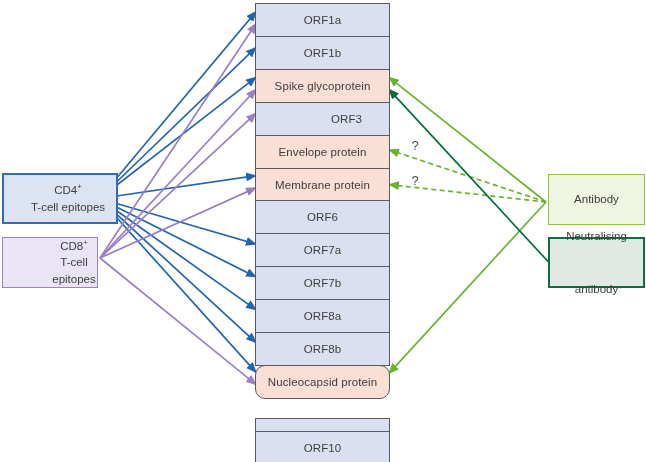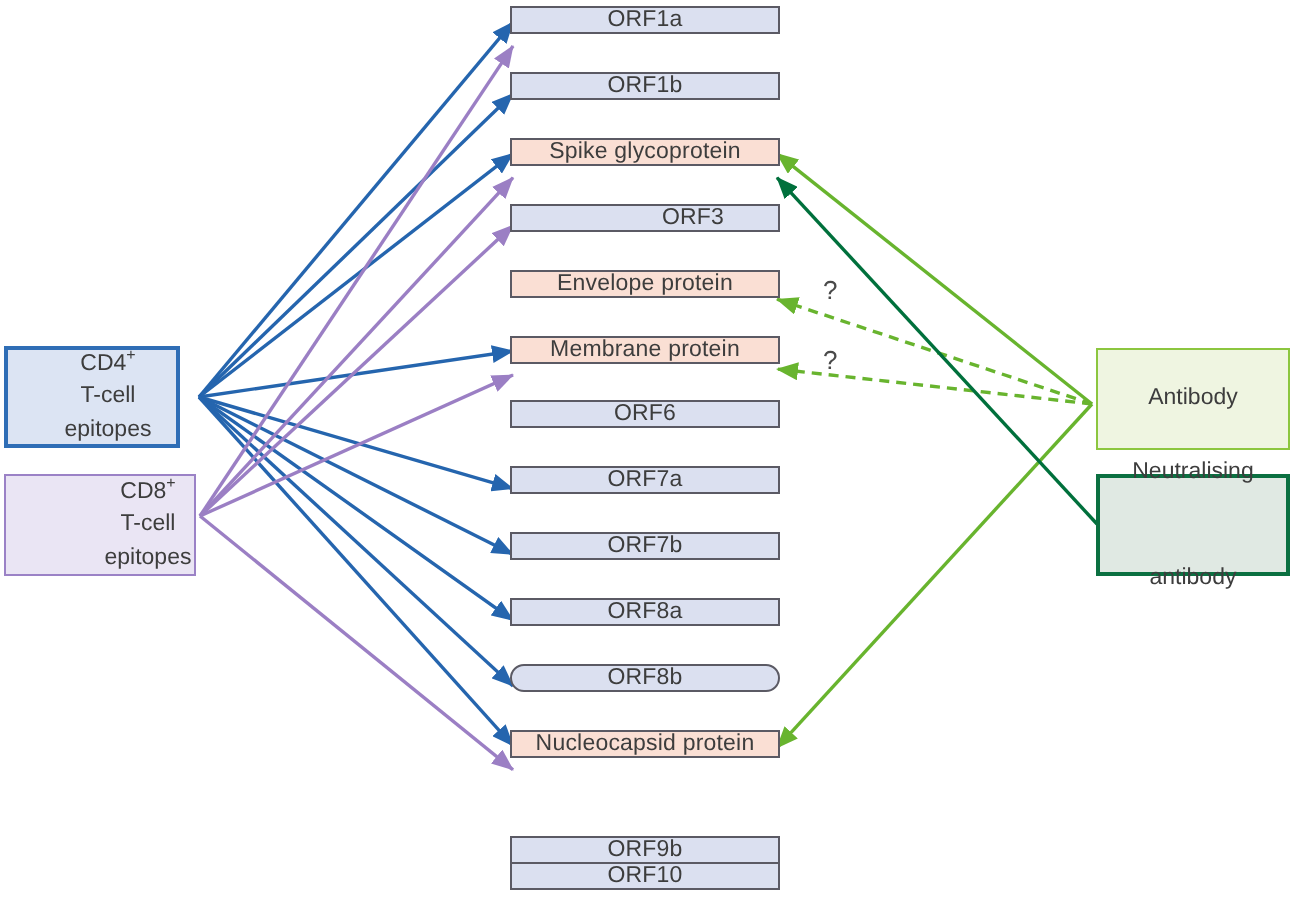--- a/index.html
+++ b/index.html
@@ -12,32 +12,32 @@
     --neutralising-fill:#e0e9e3; --neutralising-border:#0b7041;
     --text:#3d3d3d; --question:#4a4a4a;
   }
   html,body{margin:0;padding:0;background:#fff;}
   .canvas{
     position:relative; width:646px; height:462px; background:#fff; overflow:hidden;
     font-family:"Liberation Sans", sans-serif; color:var(--text);
   }
   .edges{position:absolute; left:0; top:0; width:646px; height:462px; pointer-events:none;}
   .cbox{
-    position:absolute; left:255px; width:135px; height:14px; box-sizing:border-box;
+    position:absolute; left:255px; width:135px; height:34px; box-sizing:border-box;
     background:var(--orf-fill); border:1.5px solid var(--orf-border);
     display:flex; align-items:center; justify-content:center;
     font-size:11.5px; letter-spacing:.1px;
   }
   .cbox.pink{background:var(--structural-fill);}
   .side{
     position:absolute; box-sizing:border-box; display:flex; flex-direction:column;
     align-items:center; justify-content:center; text-align:center;
     font-size:11.5px; line-height:1.4;
   }
-  .cd4{left:2px; top:173px; width:88px; height:51px; background:var(--cd4-fill); border:2px solid var(--cd4-border);padding-left:16px;}
+  .cd4{left:2px; top:173px; width:116px; height:51px; background:var(--cd4-fill); border:2px solid var(--cd4-border);padding-left:16px;}
   .cd8{left:2px; top:237px; width:96px; height:51px; background:var(--cd8-fill); border:1.5px solid var(--cd8-border);padding-left:48px;}
   .ab {left:548px; top:174px; width:97px; height:51px; background:var(--antibody-fill); border:1.5px solid var(--antibody-border);}
   .nab{left:548px; top:237px; width:97px; height:51px; background:var(--neutralising-fill); border:2px solid var(--neutralising-border);gap:36px;}
   sup{font-size:8px; line-height:0;}
 </style>
 </head>
 <body>
 
 <div class="canvas">
 
@@ -93,22 +93,22 @@
   <div class="cbox" style="top: 3px;">ORF1a</div>
   <div class="cbox" style="top: 35.9px;">ORF1b</div>
   <div class="cbox pink" style="top: 68.8px; text-align: center;">Spike glycoprotein</div>
   <div class="cbox" style="top: 101.7px; padding-left: 48px;">ORF3</div>
   <div class="cbox pink" style="top: 134.6px;">Envelope protein</div>
   <div class="cbox pink" style="top: 167.5px;">Membrane protein</div>
   <div class="cbox" style="top: 200.4px;">ORF6</div>
   <div class="cbox" style="top: 233.3px;">ORF7a</div>
   <div class="cbox" style="top: 266.2px;">ORF7b</div>
   <div class="cbox" style="top: 299.1px;">ORF8a</div>
-  <div class="cbox" style="top: 332px; border-radius: 13px;">ORF8b</div>
-  <div class="cbox pink" style="top: 364.9px;">Nucleocapsid protein</div>
+  <div class="cbox" style="top: 332px;">ORF8b</div>
+  <div class="cbox pink" style="top: 364.9px; border-radius: 10px;">Nucleocapsid protein</div>
   <div class="cbox" style="top: 418px;">ORF9b</div>
   <div class="cbox" style="top: 430.7px;">ORF10</div>
 
   <div class="side ab">
     <div>Antibody</div>
   </div>
   <div class="side nab">
     <div>Neutralising</div>
     <div>antibody</div>
   </div>

